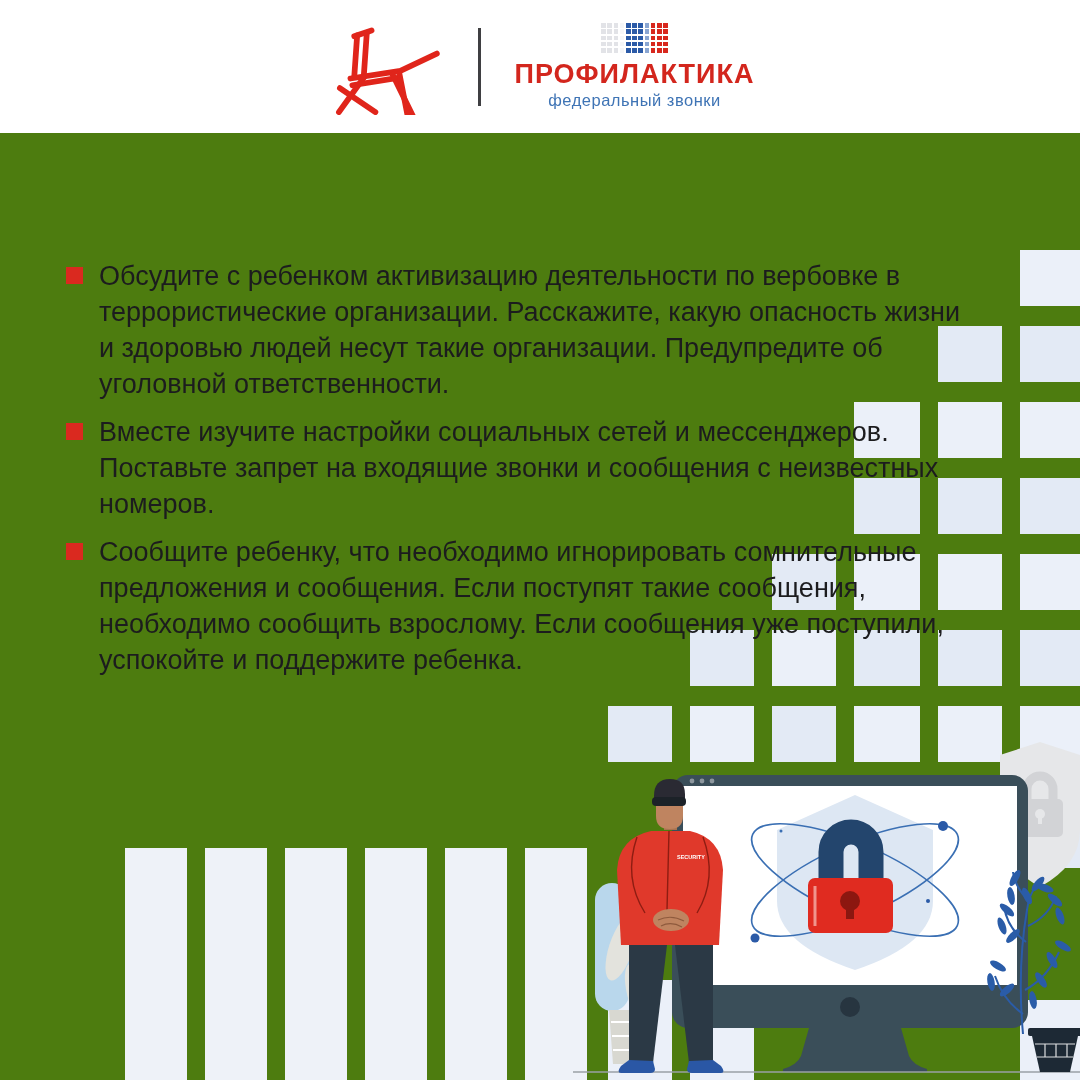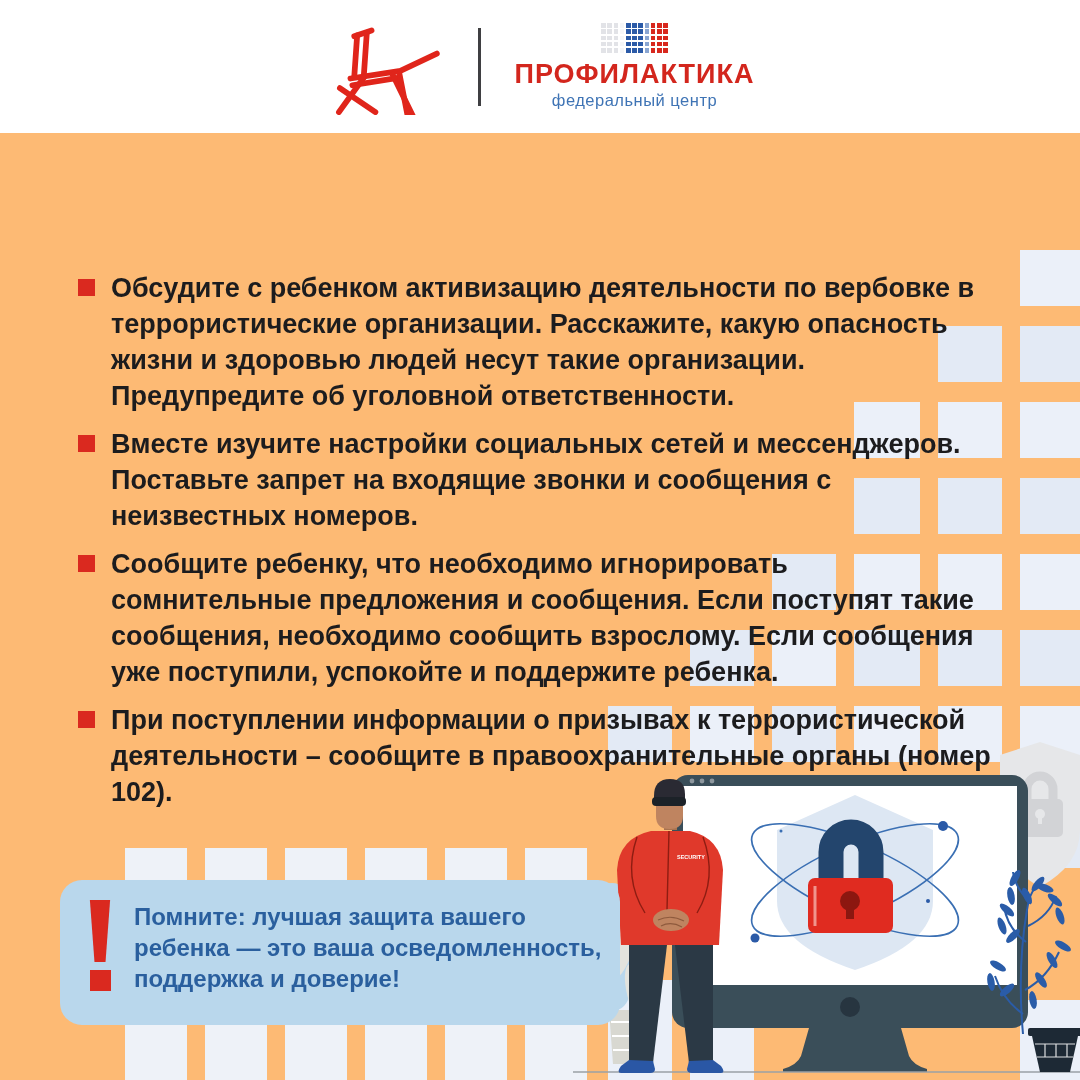--- a/index.html
+++ b/index.html
@@ -1,16 +1,16 @@
 <!DOCTYPE html>
 <html><head>
 <meta charset="utf-8">
 <style>
   html,body{margin:0;padding:0;background:#ffffff;}
-  .page{position:relative;width:1080px;height:1080px;overflow:hidden;background:#fdba74;
+  .page{position:relative;width:1080px;height:1080px;overflow:hidden;background:#4d7c0f;
         font-family:"Liberation Sans",sans-serif;}
 
   
   .header{position:absolute;left:0;top:0;width:1080px;height:133px;background:#ffffff;
           display:flex;align-items:center;justify-content:center;gap:34px;z-index:4;}
   .chair-logo{width:118px;height:96px;}
   .header-divider{width:3px;height:78px;background:#3f3f42;}
   .brand{display:flex;flex-direction:column;align-items:center;}
   .brand-grid{display:grid;grid-template-columns:repeat(11,4.6px);grid-auto-rows:4.6px;gap:1.6px;margin-bottom:7px;}
   .brand-grid div{width:4.6px;height:4.6px;}
@@ -21,21 +21,21 @@
   .banner{position:absolute;left:0;top:133px;width:1080px;height:103px;background:#d3281f;
           display:flex;align-items:center;justify-content:center;z-index:4;}
   .banner h1{margin:0;color:#ffffff;font-size:33px;font-weight:bold;letter-spacing:.4px;white-space:nowrap;}
 
   
   .bg-squares{position:absolute;left:0;top:0;width:1080px;height:1080px;z-index:0;}
   .bg-squares div{position:absolute;}
 
   
   .content{position:absolute;left:62px;top:236px;width:960px;z-index:2;}
-  .bullet-list{list-style:none;margin:16px;padding:18px 0 0 0;font-weight:bold;}
+  .bullet-list{list-style:none;margin:4px;padding:18px 0 0 0;}
   .bullet-item{display:flex;align-items:flex-start;margin-bottom:12px;}
   .bullet-marker{flex:0 0 auto;width:17px;height:17px;background:#da291f;margin:9px 16px 0 0;}
   .bullet-text{margin:0;max-width:880px;color:#1c1c1e;font-size:27px;line-height:36px;}
 
   
   .note{position:absolute;left:60px;top:880px;width:560px;height:145px;background:#b9d7ec;
         border-radius:22px;z-index:3;}
   .note-excl{position:absolute;left:28px;top:20px;width:24px;display:flex;flex-direction:column;align-items:center;}
   .excl-bar{width:23px;height:62px;background:#da291f;clip-path:polygon(6% 0,94% 0,74% 100%,26% 100%);}
   .excl-dot{width:21px;height:21px;background:#da291f;margin-top:8px;}
@@ -157,53 +157,42 @@
           <div style="background: rgb(245, 246, 248);"></div>
           <div style="background: rgb(43, 90, 167);"></div>
           <div style="background: rgb(43, 90, 167);"></div>
           <div style="background: rgb(43, 90, 167);"></div>
           <div style="background: rgb(138, 166, 210);"></div>
           <div style="background: rgb(216, 40, 30);"></div>
           <div style="background: rgb(216, 40, 30);"></div>
           <div style="background: rgb(216, 40, 30);"></div>
         </div>
       <div class="brand-name">ПРОФИЛАКТИКА</div>
-      <div class="brand-sub">федеральный центр</div>
+      <div class="brand-sub">федеральный звонки</div>
     </div>
   </div>
 
 
   <div class="content">
     <ul class="bullet-list">
       <li class="bullet-item">
         <span class="bullet-marker"></span>
         <p class="bullet-text">Обсудите с ребенком активизацию деятельности по вербовке в террористические организации. Расскажите, какую опасность жизни и здоровью людей несут такие организации. Предупредите об уголовной ответственности.</p>
       </li>
       <li class="bullet-item">
         <span class="bullet-marker"></span>
         <p class="bullet-text">Вместе изучите настройки социальных сетей и мессенджеров. Поставьте запрет на входящие звонки и сообщения с неизвестных номеров.</p>
       </li>
       <li class="bullet-item">
         <span class="bullet-marker"></span>
         <p class="bullet-text">Сообщите ребенку, что необходимо игнорировать сомнительные предложения и сообщения. Если поступят такие сообщения, необходимо сообщить взрослому. Если сообщения уже поступили, успокойте и поддержите ребенка.</p>
       </li>
-      <li class="bullet-item">
-        <span class="bullet-marker"></span>
-        <p class="bullet-text">При поступлении информации о призывах к террористической деятельности – сообщите в правоохранительные органы (номер 102).</p>
-      </li>
     </ul>
   </div>
 
-  <div class="note">
-    <div class="note-excl">
-      <div class="excl-bar"></div>
-      <div class="excl-dot"></div>
-    </div>
-    <p class="note-text">Помните: лучшая защита вашего ребенка — это ваша осведомленность, поддержка и доверие!</p>
-  </div>
 
   <svg class="illustration" viewBox="0 0 525 342">
 
     <g>
       <path d="M485,4 L525,17 L525,92 Q525,127 485,149 Q445,127 445,92 L445,17 Z" fill="#e6e7e9"></path>
       <path d="M472,64 V51 A13,13 0 0 1 498,51 V64" fill="none" stroke="#d2d3d6" stroke-width="9"></path>
       <rect x="462" y="61" width="46" height="38" rx="5" fill="#d2d3d6"></rect>
       <circle cx="485" cy="76" r="5" fill="#e6e7e9"></circle>
         <rect x="483" y="76" width="4" height="10" fill="#e6e7e9"></rect>
     </g>

